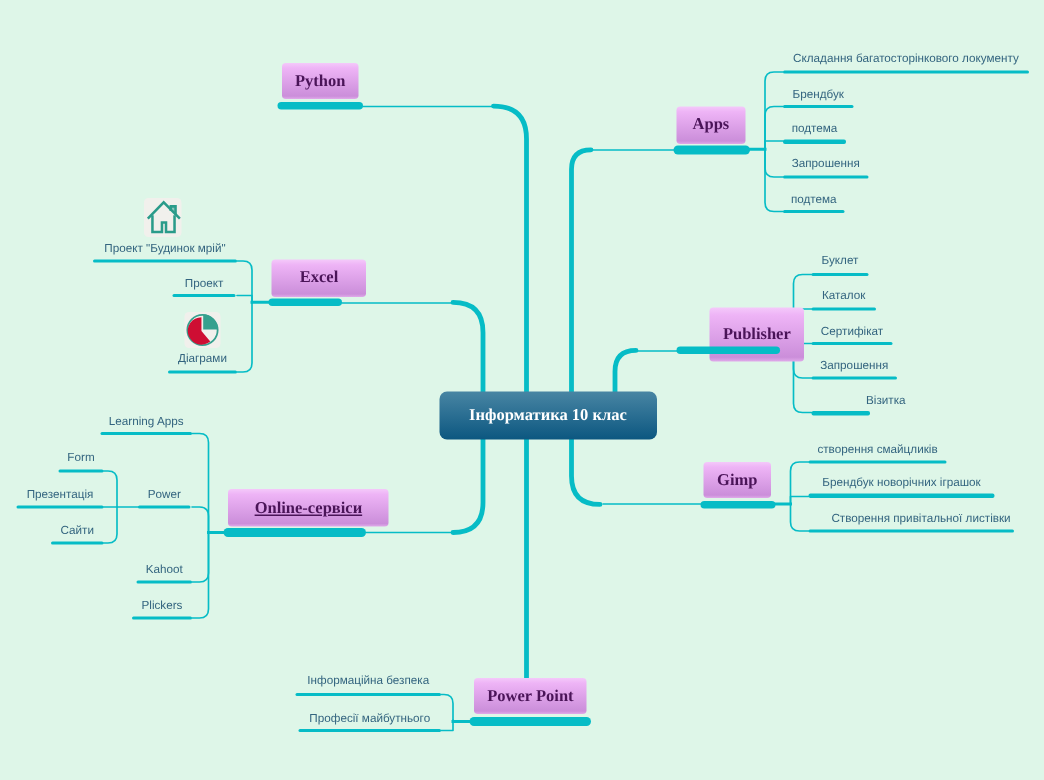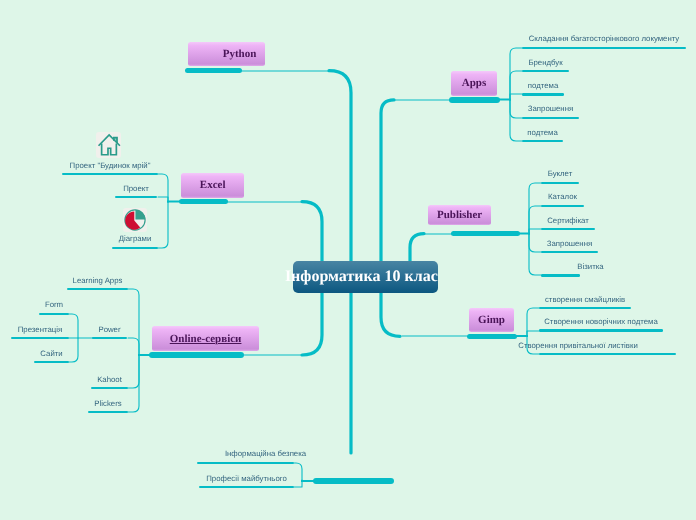--- a/index.html
+++ b/index.html
@@ -9,22 +9,22 @@
   #map{position:absolute;left:0;top:0;width:696px;height:520px;}
   svg.links{position:absolute;left:0;top:0;width:696px;height:520px;}
 
   .topic{position:absolute;white-space:nowrap;border-radius:2.5px;display:flex;align-items:center;justify-content:center;
          color:#4a1458;font-family:"Liberation Serif",serif;font-weight:bold;font-size:11px;
          background:linear-gradient(180deg,#f4c9fa 0%,#eeb4f6 14%,#cb8eda 92%,#e0aaea 100%);}
   .tbar{position:absolute;background:#06bcc6;border-radius:3px;}
   .subbar{position:absolute;background:#06bcc6;border-radius:1.3px;height:2.4px;}
   .sub{position:absolute;color:#33647f;font-size:7.8px;white-space:nowrap;
        font-family:Liberation Sans, sans-serif;line-height:9px;transform:translateX(-50%);}
-  .center-node{position:absolute;white-space:nowrap;border-radius:5px;display:flex;align-items:center;justify-content:flex-end;
-        color:#fff;font-family:"Liberation Serif",serif;font-weight:bold;font-size:16px;
+  .center-node{position:absolute;white-space:nowrap;border-radius:5px;display:flex;align-items:center;justify-content:center;
+        color:#fff;font-family:"Liberation Serif",serif;font-weight:bold;font-size:11px;
         background:linear-gradient(180deg,#4885a3 0%,#2a6e92 50%,#0c5780 100%);}
   .iconbox{position:absolute;background:#f1f0ec;border-radius:3px;}
 </style>
 </head>
 <body>
 
 <div id="map">
 
 <svg class="links" viewBox="0 0 696 520">
   <g fill="none" stroke="#06bcc6" stroke-linecap="round" stroke-linejoin="round">
@@ -72,43 +72,46 @@
     <path d="M78,338 V356 Q78,362 72,362 H69" stroke-width="1.1"></path>
     <path d="M302,480 V469 Q302,463 296,463 H294" stroke-width="1.1"></path>
     <path d="M302,480 V487 H294" stroke-width="1.1"></path>
   </g>
 </svg>
 
 <div class="center-node" id="centerNode" style="left:292.8px;top:260.8px;width:145px;height:32.4px;">
   <span>Інформатика 10 клас</span>
 </div>
 
-<div class="topic" style="left:187.7px;top:42px;width:51.6px;height:24.4px;padding-left:26px;">
+<div class="topic" style="left:187.7px;top:42px;width:51.6px;height:24.4px;">
   <span>Python</span>
     </div>
 <div class="tbar" style="left:185.3px;top:67.9px;width:56.9px;height:5.6px;"></div>
 
 <div class="topic" style="left:181.2px;top:173px;width:63px;height:24.6px;">
   <span>Excel</span>
     </div>
 <div class="tbar" style="left:178.9px;top:198.8px;width:49.6px;height:5.5px;"></div>
 
 <div class="topic" style="left:152.1px;top:326.4px;width:107px;height:24.8px;text-decoration:underline;">
   <span>Online-сервіси</span>
     </div>
 <div class="tbar" style="left:149.2px;top:352.2px;width:95.3px;height:5.7px;"></div>
 
+<div class="topic" style="left:316.2px;top:451.9px;width:74.9px;height:24.3px;">
+  <span>Power Point</span>
+    </div>
 <div class="tbar" style="left:313.2px;top:477.8px;width:80.9px;height:5.8px;"></div>
 
 <div class="topic" style="left:451.2px;top:70.8px;width:45.5px;height:25px;">
   <span>Apps</span>
     </div>
 <div class="tbar" style="left:448.8px;top:97.1px;width:51.1px;height:5.6px;"></div>
 
-<div class="topic" style="left:428px;top:205.1px;width:63.1px;height:20px;">
+<div class="topic" style="left:473px;top:205.1px;width:63.1px;height:36px;">
   <span>Publisher</span>
     </div>
 <div class="tbar" style="left:451.3px;top:230.9px;width:68.7px;height:5.5px;"></div>
 
 <div class="topic" style="left:468.7px;top:307.7px;width:45.7px;height:24.6px;">
   <span>Gimp</span>
     </div>
 <div class="tbar" style="left:466.7px;top:333.9px;width:50.2px;height:4.9px;"></div>
 
 <div class="iconbox" style="left:95.5px;top:132px;width:25.5px;height:26px;">
@@ -148,23 +151,23 @@
 <div class="subbar" style="left:541px;top:227.8px;width:54px;"></div>
 <div class="sub" style="left:568.0px;top:215.6px;">Сертифікат</div>
 <div class="subbar" style="left:541px;top:250.8px;width:57px;"></div>
 <div class="sub" style="left:569.5px;top:238.6px;">Запрошення</div>
 <div class="subbar" style="left:541px;top:274.2px;width:39px;"></div>
 <div class="sub" style="left:560.5px;top:262.0px;margin-left:30px;">Візитка</div>
 
 <div class="subbar" style="left:539px;top:307.0px;width:92px;"></div>
 <div class="sub" style="left:585.0px;top:294.8px;">створення смайцликів</div>
 <div class="subbar" style="left:539px;top:329.4px;width:124px;"></div>
-<div class="sub" style="left:601.0px;top:317.2px;">Створення новорічних подтема</div>
+<div class="sub" style="left:601.0px;top:317.2px;">Брендбук новорічних іграшок</div>
 <div class="subbar" style="left:539px;top:352.8px;width:137px;"></div>
-<div class="sub" style="left:578px;top:340.6px;">Створення  привітальної листівки</div>
+<div class="sub" style="left:614px;top:340.6px;">Створення  привітальної листівки</div>
 
 <div class="subbar" style="left:62px;top:172.7px;width:96px;"></div>
 <div class="sub" style="left:110.0px;top:160.5px;">Проект "Будинок мрій"</div>
 <div class="subbar" style="left:115px;top:195.8px;width:42px;"></div>
 <div class="sub" style="left:136.0px;top:183.6px;">Проект</div>
 <div class="subbar" style="left:112px;top:246.5px;width:46px;"></div>
 <div class="sub" style="left:135.0px;top:234.3px;">Діаграми</div>
 
 <div class="subbar" style="left:67px;top:287.8px;width:61px;"></div>
 <div class="sub" style="left:97.5px;top:275.6px;">Learning Apps</div>
@@ -176,17 +179,17 @@
 <div class="sub" style="left:108.0px;top:398.5px;">Plickers</div>
 
 <div class="subbar" style="left:39px;top:312.6px;width:30px;"></div>
 <div class="sub" style="left:54.0px;top:300.4px;">Form</div>
 <div class="subbar" style="left:11px;top:336.8px;width:58px;"></div>
 <div class="sub" style="left:40.0px;top:324.6px;">Презентація</div>
 <div class="subbar" style="left:34px;top:360.8px;width:35px;"></div>
 <div class="sub" style="left:51.5px;top:348.6px;">Сайти</div>
 
 <div class="subbar" style="left:197px;top:461.6px;width:97px;"></div>
-<div class="sub" style="left:245.5px;top:449.4px;margin-left:20px;">Інформаційна безпека</div>
+<div class="sub" style="left:245.5px;top:449.4px;">Інформаційна безпека</div>
 <div class="subbar" style="left:199px;top:485.7px;width:95px;"></div>
 <div class="sub" style="left:246.5px;top:473.5px;">Професії майбутнього</div>
 
 </div>
 
 </body></html>

